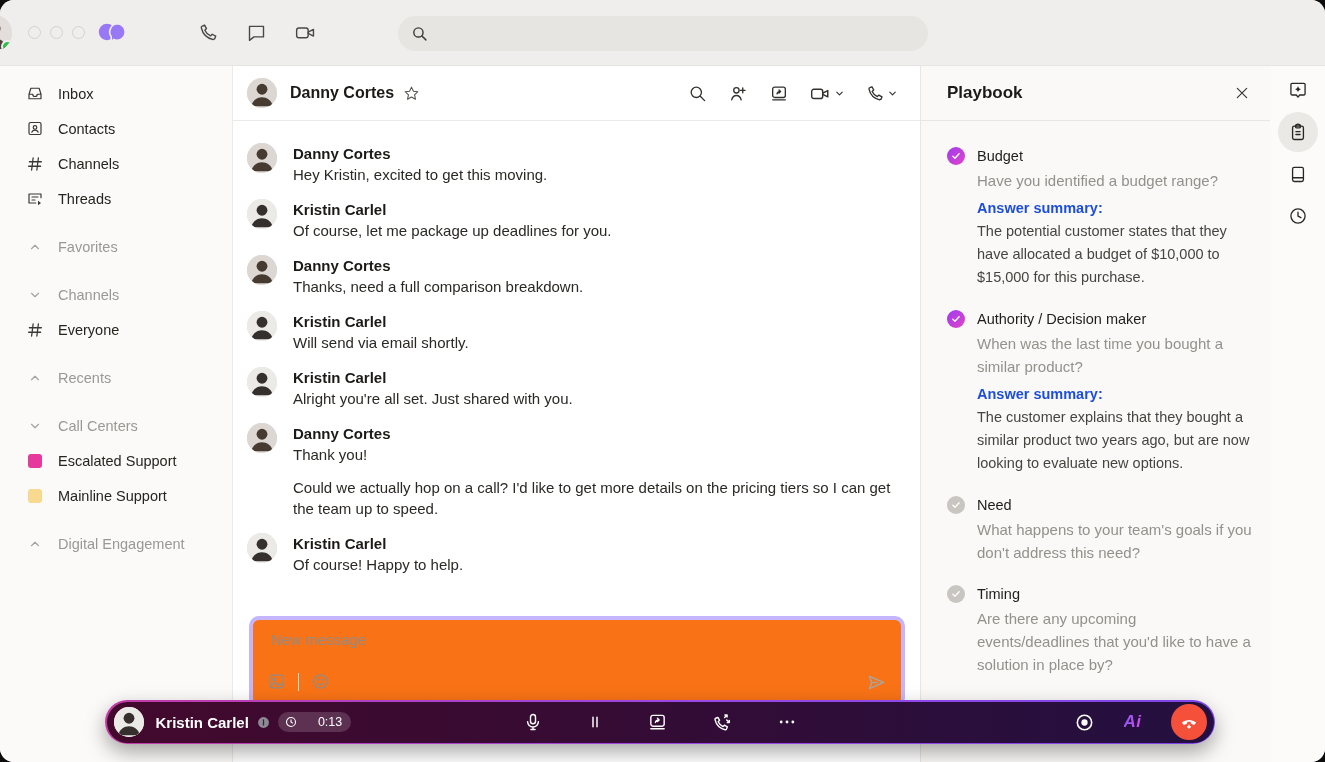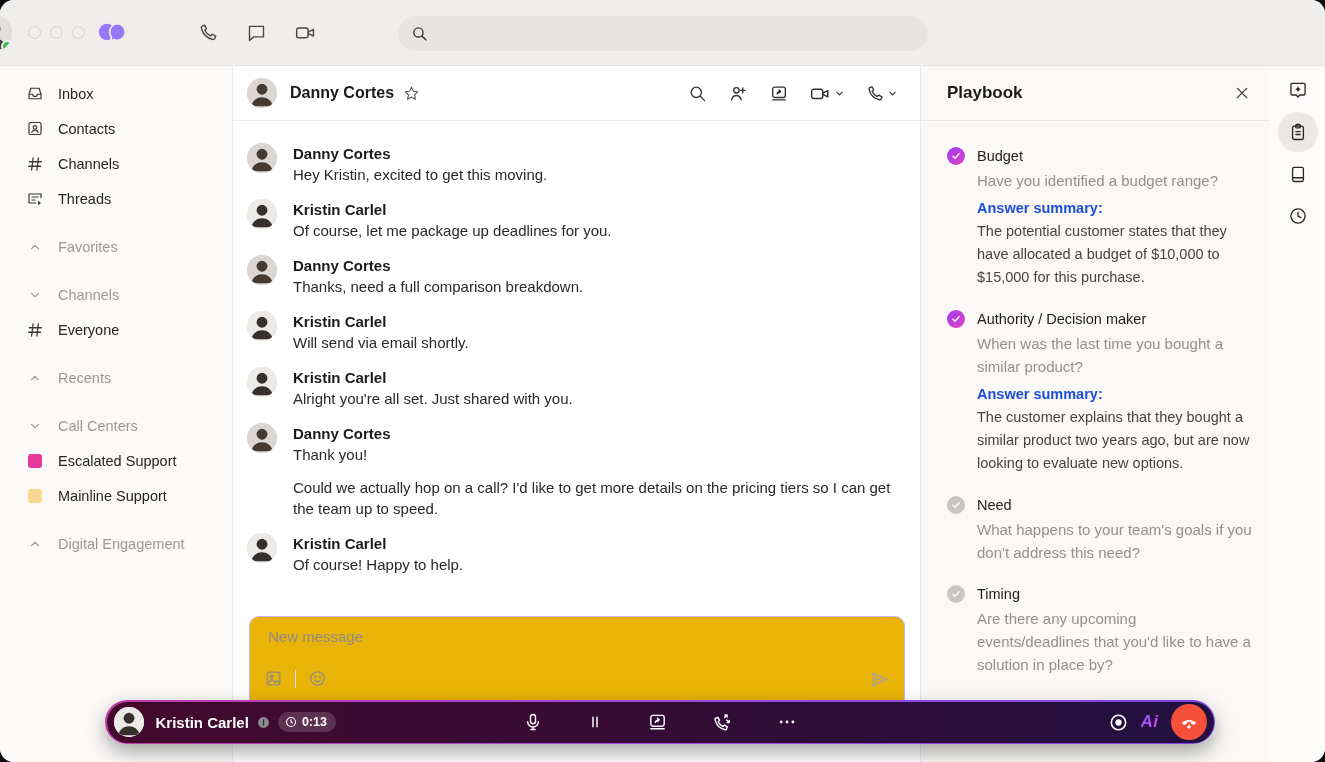--- a/index.html
+++ b/index.html
@@ -37,21 +37,21 @@
   .chat-star{margin-left:9px;color:#55534f;display:flex;cursor:pointer;}
   .ch-icons{margin-left:auto;display:flex;align-items:center;gap:21px;color:#33312e;}
   .ch-icons .ic{cursor:pointer;display:flex;align-items:center;}
   .chev{margin-left:2px;}
   .messages{position:absolute;top:55px;left:0;right:0;bottom:146px;padding:22px 14px 0 14px;overflow:hidden;}
   .msg{display:flex;gap:16px;margin-bottom:14px;}
   .msg .avatar{width:30px;height:30px;flex:none;}
   .msg-name{font-weight:700;font-size:15px;color:#1c1a17;line-height:21px;}
   .msg-text{font-size:15px;color:#2b2925;line-height:21px;max-width:625px;}
   .msg.cont{padding-left:46px;margin-top:-2px;}
-  .composer{position:absolute;left:16px;width:656px;top:550px;height:92px;border:1px solid #c4b5fd;border-radius:10px;background:#eab308;}
+  .composer{position:absolute;left:16px;width:656px;top:550px;height:92px;border:4px solid #c4b5fd;border-radius:10px;background:#f97316;}
   .composer input{position:absolute;top:10px;left:16px;right:16px;border:none;outline:none;font-size:15px;color:#2a2826;background:transparent;}
   .composer input::placeholder{color:#8f8c88;}
   .comp-icons{position:absolute;left:14px;top:52px;display:flex;align-items:center;gap:12px;color:#8f8c88;}
   .comp-div{width:1px;height:18px;background:#e0ddda;}
   .comp-send{position:absolute;right:14px;top:52px;color:#a8a5a1;cursor:pointer;}
 
   
   .playbook{position:absolute;top:66px;left:920px;width:350px;bottom:0;background:#faf9f7;border-left:1px solid #e8e6e3;}
   .pb-header{position:absolute;top:0;left:0;right:0;height:55px;border-bottom:1px solid #e8e6e3;display:flex;align-items:center;padding:0 20px 0 26px;}
   .pb-title{font-size:17px;font-weight:700;color:#1c1a17;}
@@ -70,24 +70,24 @@
   .rail{position:absolute;top:66px;left:1270px;right:0;bottom:0;background:#fcfbfa;display:flex;flex-direction:column;align-items:center;padding-top:4px;gap:2px;}
   .rail-btn{width:40px;height:40px;border-radius:50%;display:flex;align-items:center;justify-content:center;color:#2a2826;cursor:pointer;}
   .rail-btn.active{background:#ebe9e6;}
 
   
   .callbar-border{position:absolute;left:105px;top:700px;width:1110px;height:44px;border-radius:23px;padding:1.5px;background:linear-gradient(90deg,#c23ba6,#9a48e8 55%,#7d45e8);box-shadow:0 8px 20px rgba(0,0,0,.35);z-index:10;}
   .callbar{position:relative;width:100%;height:100%;border-radius:22px;background:linear-gradient(90deg,#43092d 0%,#370b33 40%,#231040 100%);display:flex;align-items:center;padding:0 7px 0 7px;color:#fff;}
   .cb-avatar{width:30px;height:30px;flex:none;background:#e8e5e2;}
   .cb-name{font-size:15px;font-weight:700;margin-left:12px;}
   .cb-info{margin-left:8px;display:flex;}
-  .cb-pill{margin-left:8px;display:flex;align-items:center;gap:5px;background:rgba(255,255,255,.16);border-radius:11px;padding:3px 9px 3px 7px;font-size:12.5px;font-weight:700;}
+  .cb-pill{margin-left:8px;display:flex;align-items:center;gap:21px;background:rgba(255,255,255,.16);border-radius:11px;padding:3px 9px 3px 7px;font-size:12.5px;font-weight:400;}
   .cb-center{position:absolute;left:50%;top:50%;transform:translate(-50%,-50%);display:flex;align-items:center;gap:44px;}
   .cb-center .ic{cursor:pointer;display:flex;}
-  .cb-right{margin-left:auto;display:flex;align-items:center;gap:12px;text-align:right;}
+  .cb-right{margin-left:auto;display:flex;align-items:center;gap:29px;text-align:right;}
   .cb-right .ic{cursor:pointer;display:flex;}
   .ai-logo{font-size:17px;font-weight:700;font-style:italic;background:linear-gradient(100deg,#8b5cf6,#d946ef);-webkit-background-clip:text;background-clip:text;color:transparent;cursor:pointer;letter-spacing:.5px;}
   .hangup{width:36px;height:36px;border-radius:50%;display:flex;align-items:center;justify-content:center;border:none;cursor:pointer;}
   .ic svg{display:block;}
 </style>
 </head>
 <body>
 
 <div class="window">
 

